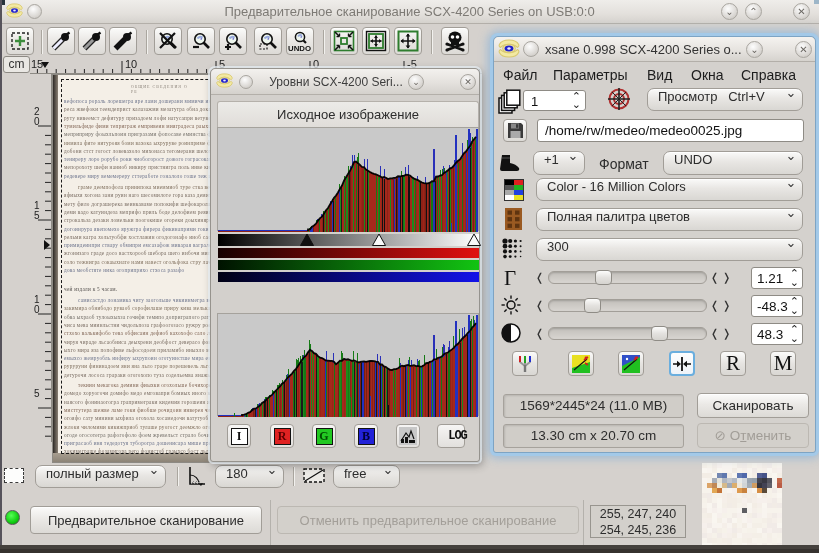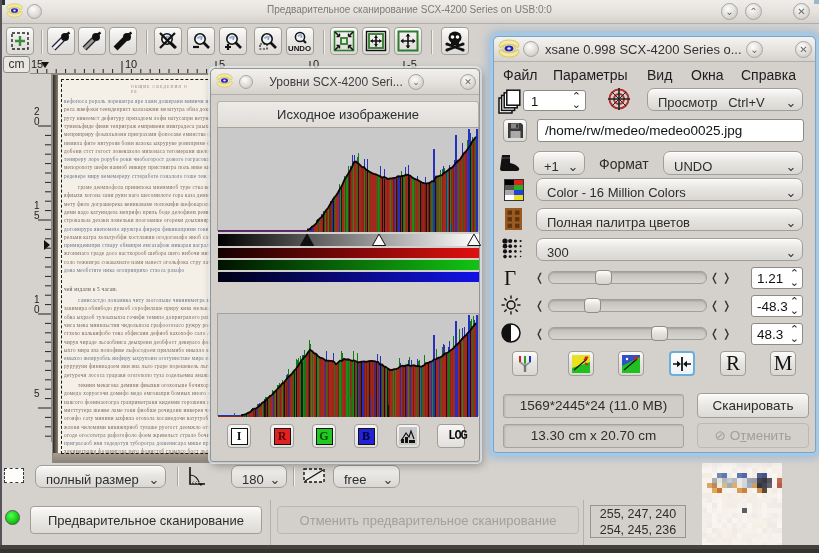--- a/index.html
+++ b/index.html
@@ -8,21 +8,21 @@
   .abs { position:absolute; }
   
   .btn { position:absolute; border:1px solid #a19d97; border-radius:4px;
          background:linear-gradient(#fbfbfa,#ebe9e6 45%,#dcdad6);
          box-shadow:inset 0 1px 0 rgba(255,255,255,.8); }
   .tb { width:28px; height:28px; top:27px; display:flex; align-items:center; justify-content:center; }
   .sep { position:absolute; width:1px; background:#aaa69f; box-shadow:1px 0 0 #f2f1ee; }
   .combo { position:absolute; border:1px solid #a19d97; border-radius:7px;
            background:linear-gradient(#fafaf9,#e8e6e3 45%,#d9d7d3);
            box-shadow:inset 0 1px 0 rgba(255,255,255,.8);
-           font-size:13px; color:#2d2d2d; display:flex; align-items:flex-end; }
+           font-size:13px; color:#2d2d2d; display:flex; align-items:flex-start; }
   .combo .tx { flex:1; padding-left:10px; white-space:nowrap; overflow:hidden; }
   .chev { width:17px; text-align:center; color:#333; font-size:13px; padding-right:5px; margin-top:-4px; }
   .circbtn { position:absolute; border-radius:50%;
              background:radial-gradient(circle at 40% 32%,#fdfdfd,#d9d6d2 65%,#c2bfba);
              border:1px solid #a9a6a0; display:flex; align-items:center; justify-content:center;
              color:#6a6661; }
   .mi { position:absolute; font-size:14px; color:#1d1d1d; }
   .pl { position:absolute; font:5.2px "Liberation Serif",serif; letter-spacing:.3px;
         white-space:nowrap; overflow:hidden; transform:scaleY(1.05); }
 </style>
@@ -35,21 +35,21 @@
 <div class="abs" style="left:814px;top:0;width:5px;height:4px;background:#9db6c8;"></div>
 
 <div class="abs" style="left:5px;top:3px;"><svg width="19" height="15" viewBox="0 0 22 18">
 <path d="M2 5 Q4 1 11 1 Q18 1 20 5 Q21 7 19 8 Q16 5 11 5 Q6 5 3 8 Q1 7 2 5 Z" fill="#f3e9a2" stroke="#d8c870" stroke-width="1"></path>
 <path d="M2 13 Q4 17 11 17 Q18 17 20 13 Q21 11 19 10 Q16 13 11 13 Q6 13 3 10 Q1 11 2 13 Z" fill="#f3e9a2" stroke="#d8c870" stroke-width="1"></path>
 <ellipse cx="11" cy="9" rx="6" ry="4" fill="#f3e9a2" stroke="#d8c870"></ellipse>
 <ellipse cx="11" cy="9" rx="4.2" ry="2.8" fill="#2222cc"></ellipse>
 <ellipse cx="11" cy="9" rx="1.6" ry="1.3" fill="#e8e8ff"></ellipse>
 </svg></div>
 <div class="circbtn" style="left:27px;top:4px;width:15px;height:15px;"></div>
-<div class="abs" style="left:0;top:4px;width:819px;text-align:center;font-size:10px;color:#7d7a75;">Предварительное сканирование SCX-4200 Series on USB:0:0</div>
+<div class="abs" style="left:0;top:4px;width:819px;text-align:center;font-size:13px;color:#7d7a75;">Предварительное сканирование SCX-4200 Series on USB:0:0</div>
 <div class="circbtn" style="left:721px;top:3px;width:17px;height:17px;font-size:10px;">⌄</div>
 <div class="circbtn" style="left:745px;top:3px;width:17px;height:17px;font-size:10px;">⌃</div>
 <div class="circbtn" style="left:793px;top:3px;width:17px;height:17px;font-size:10px;">✕</div>
 
 <div class="abs" style="left:0;top:0;width:2px;height:553px;background:#56535b;"></div>
 <div class="abs" style="left:583px;top:500px;width:1px;height:45px;background:#b4b1ac;"></div>
 <div class="abs" style="left:270px;top:500px;width:1px;height:45px;background:#b4b1ac;"></div>
 
 <div class="btn tb" style="left:6px;">
     <svg width="20" height="20" viewBox="0 0 20 20">
@@ -327,21 +327,21 @@
     <span class="tx">полный размер</span>
     <span class="chev">⌄</span>
   </div>
 <div class="sep" style="left:177px;top:467px;height:19px;"></div>
 <div class="abs" style="left:185px;top:465px;"><svg width="24" height="22" viewBox="0 0 24 22">
       <path d="M5 2 V19 H20" stroke="#111" stroke-width="1.6" fill="none"></path>
       <path d="M5 10 A9 9 0 0 1 14 19" stroke="#111" stroke-width="1.2" fill="none"></path>
       <path d="M14 19 l4 -1 l-2 3 z" fill="#111"></path>
       <path d="M6 19 l3 -3 M9 19 l3 -3 M12 19 l3 -3" stroke="#888" stroke-width="1"></path>
     </svg></div>
-<div class="combo" style="left:215px;top:465px;width:56px;height:23px;margin-left:16px;">
+<div class="combo" style="left:215px;top:465px;width:69px;height:23px;">
     <span class="tx">180</span>
     <span class="chev">⌄</span>
   </div>
 <div class="sep" style="left:293px;top:467px;height:19px;"></div>
 <div class="abs" style="left:303px;top:468px;"><svg width="22" height="15" viewBox="0 0 22 15">
       <rect x="1" y="1" width="20" height="13" fill="#eceae6" stroke="#111" stroke-width="1.4" stroke-dasharray="3 2"></rect>
       <path d="M2 13 L20 2" stroke="#111" stroke-width="1.2"></path>
     </svg></div>
 <div class="combo" style="left:333px;top:465px;width:67px;height:23px;">
     <span class="tx">free</span>

